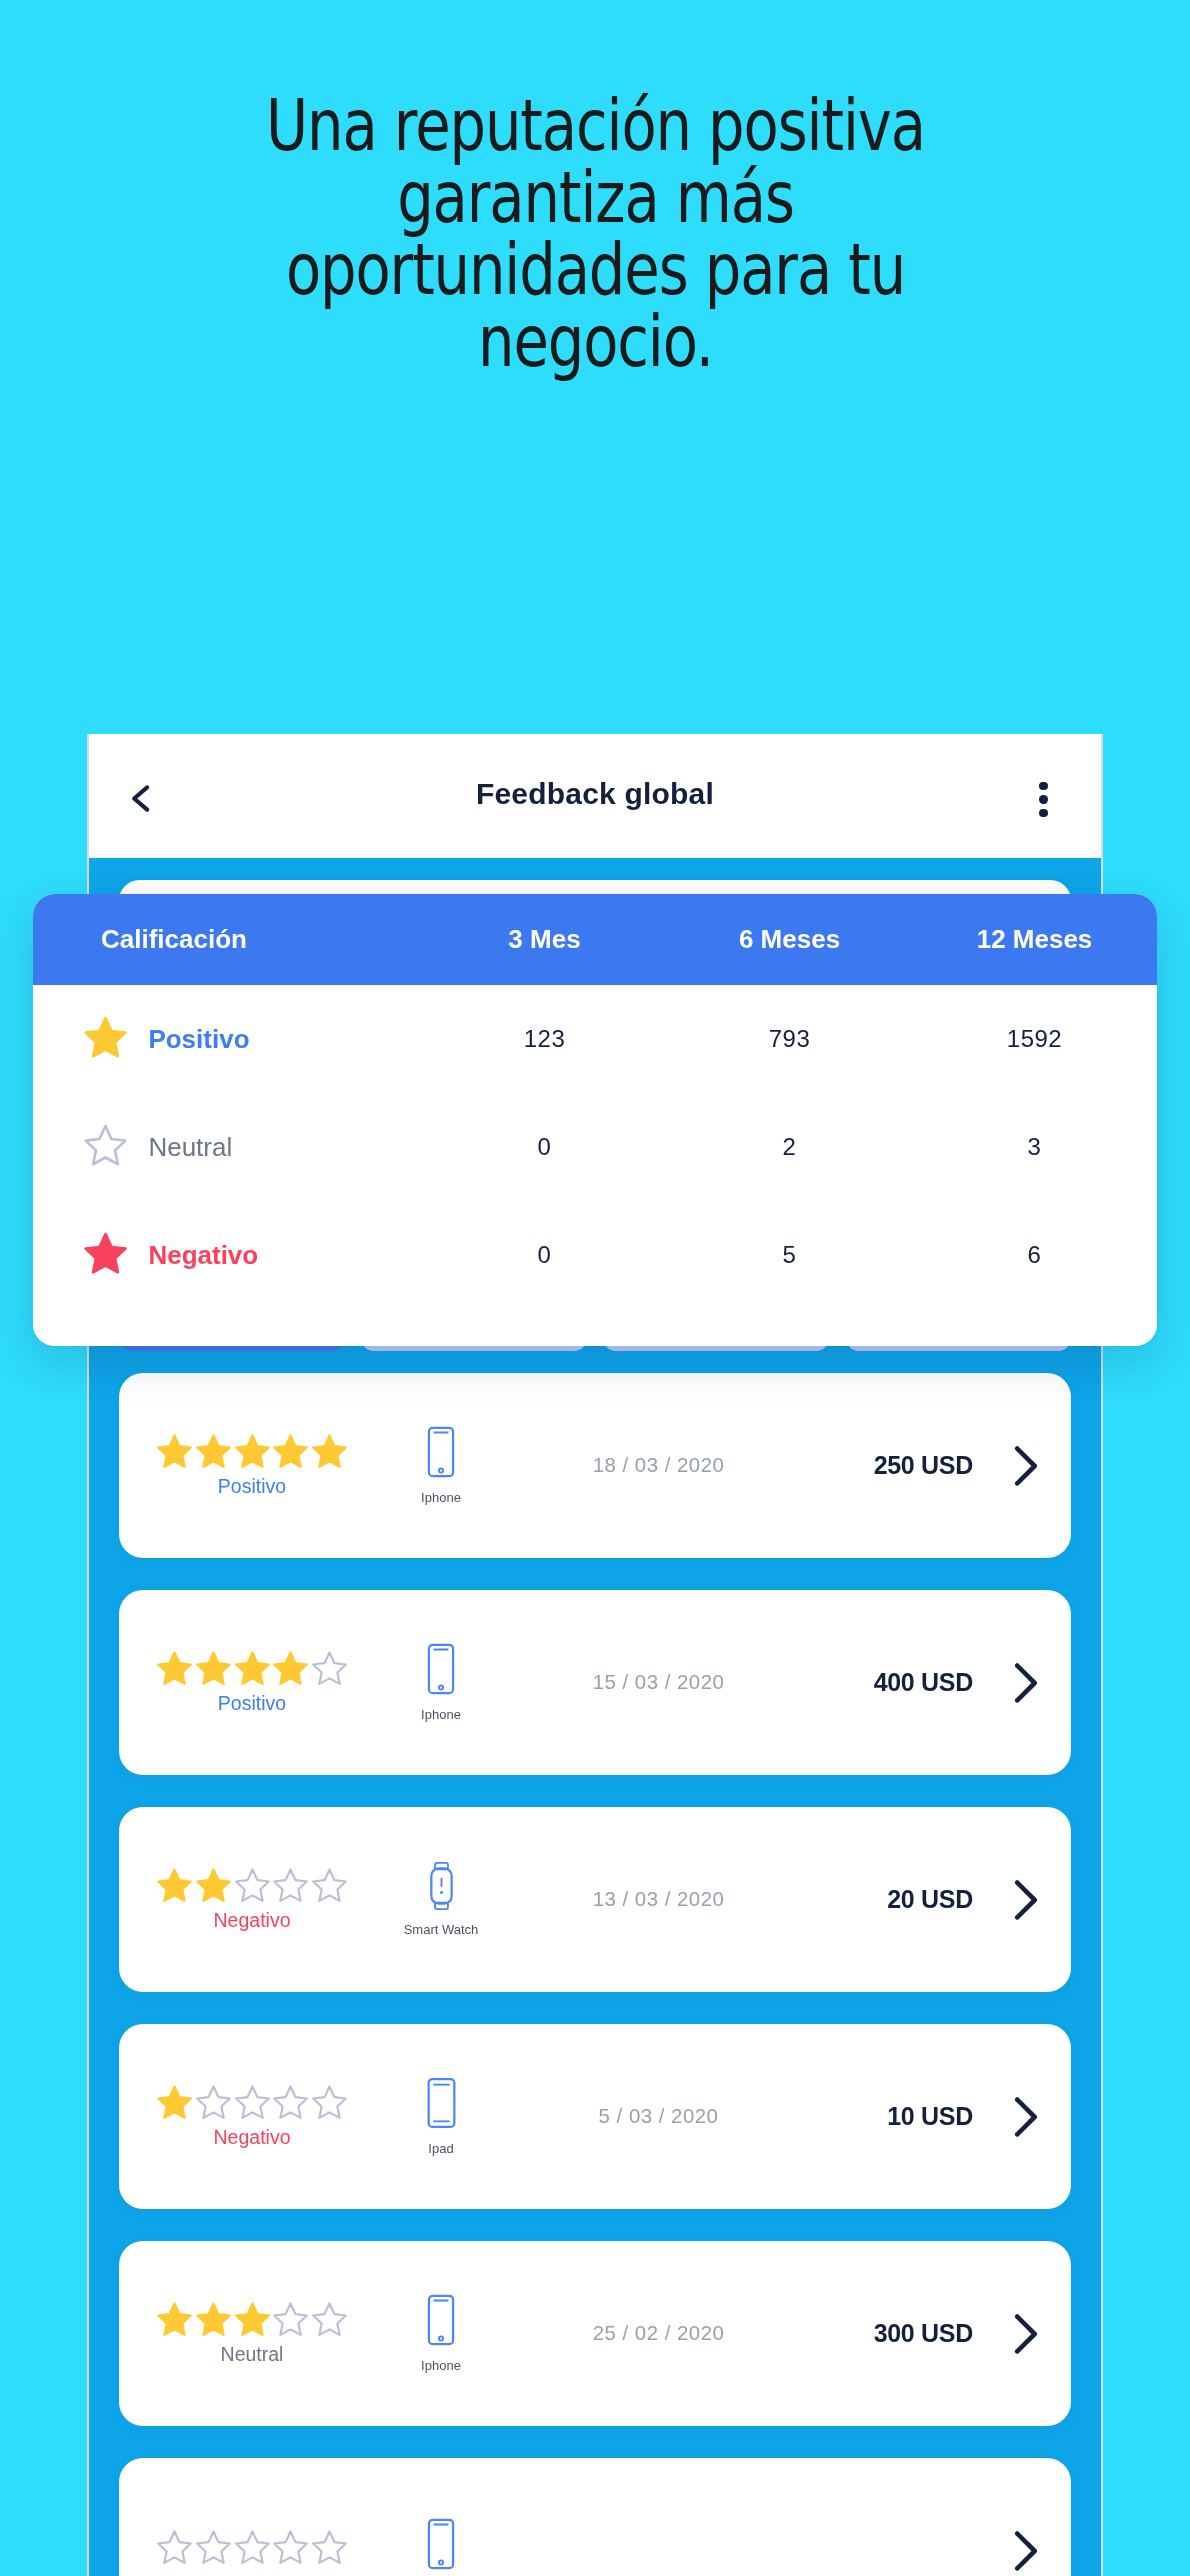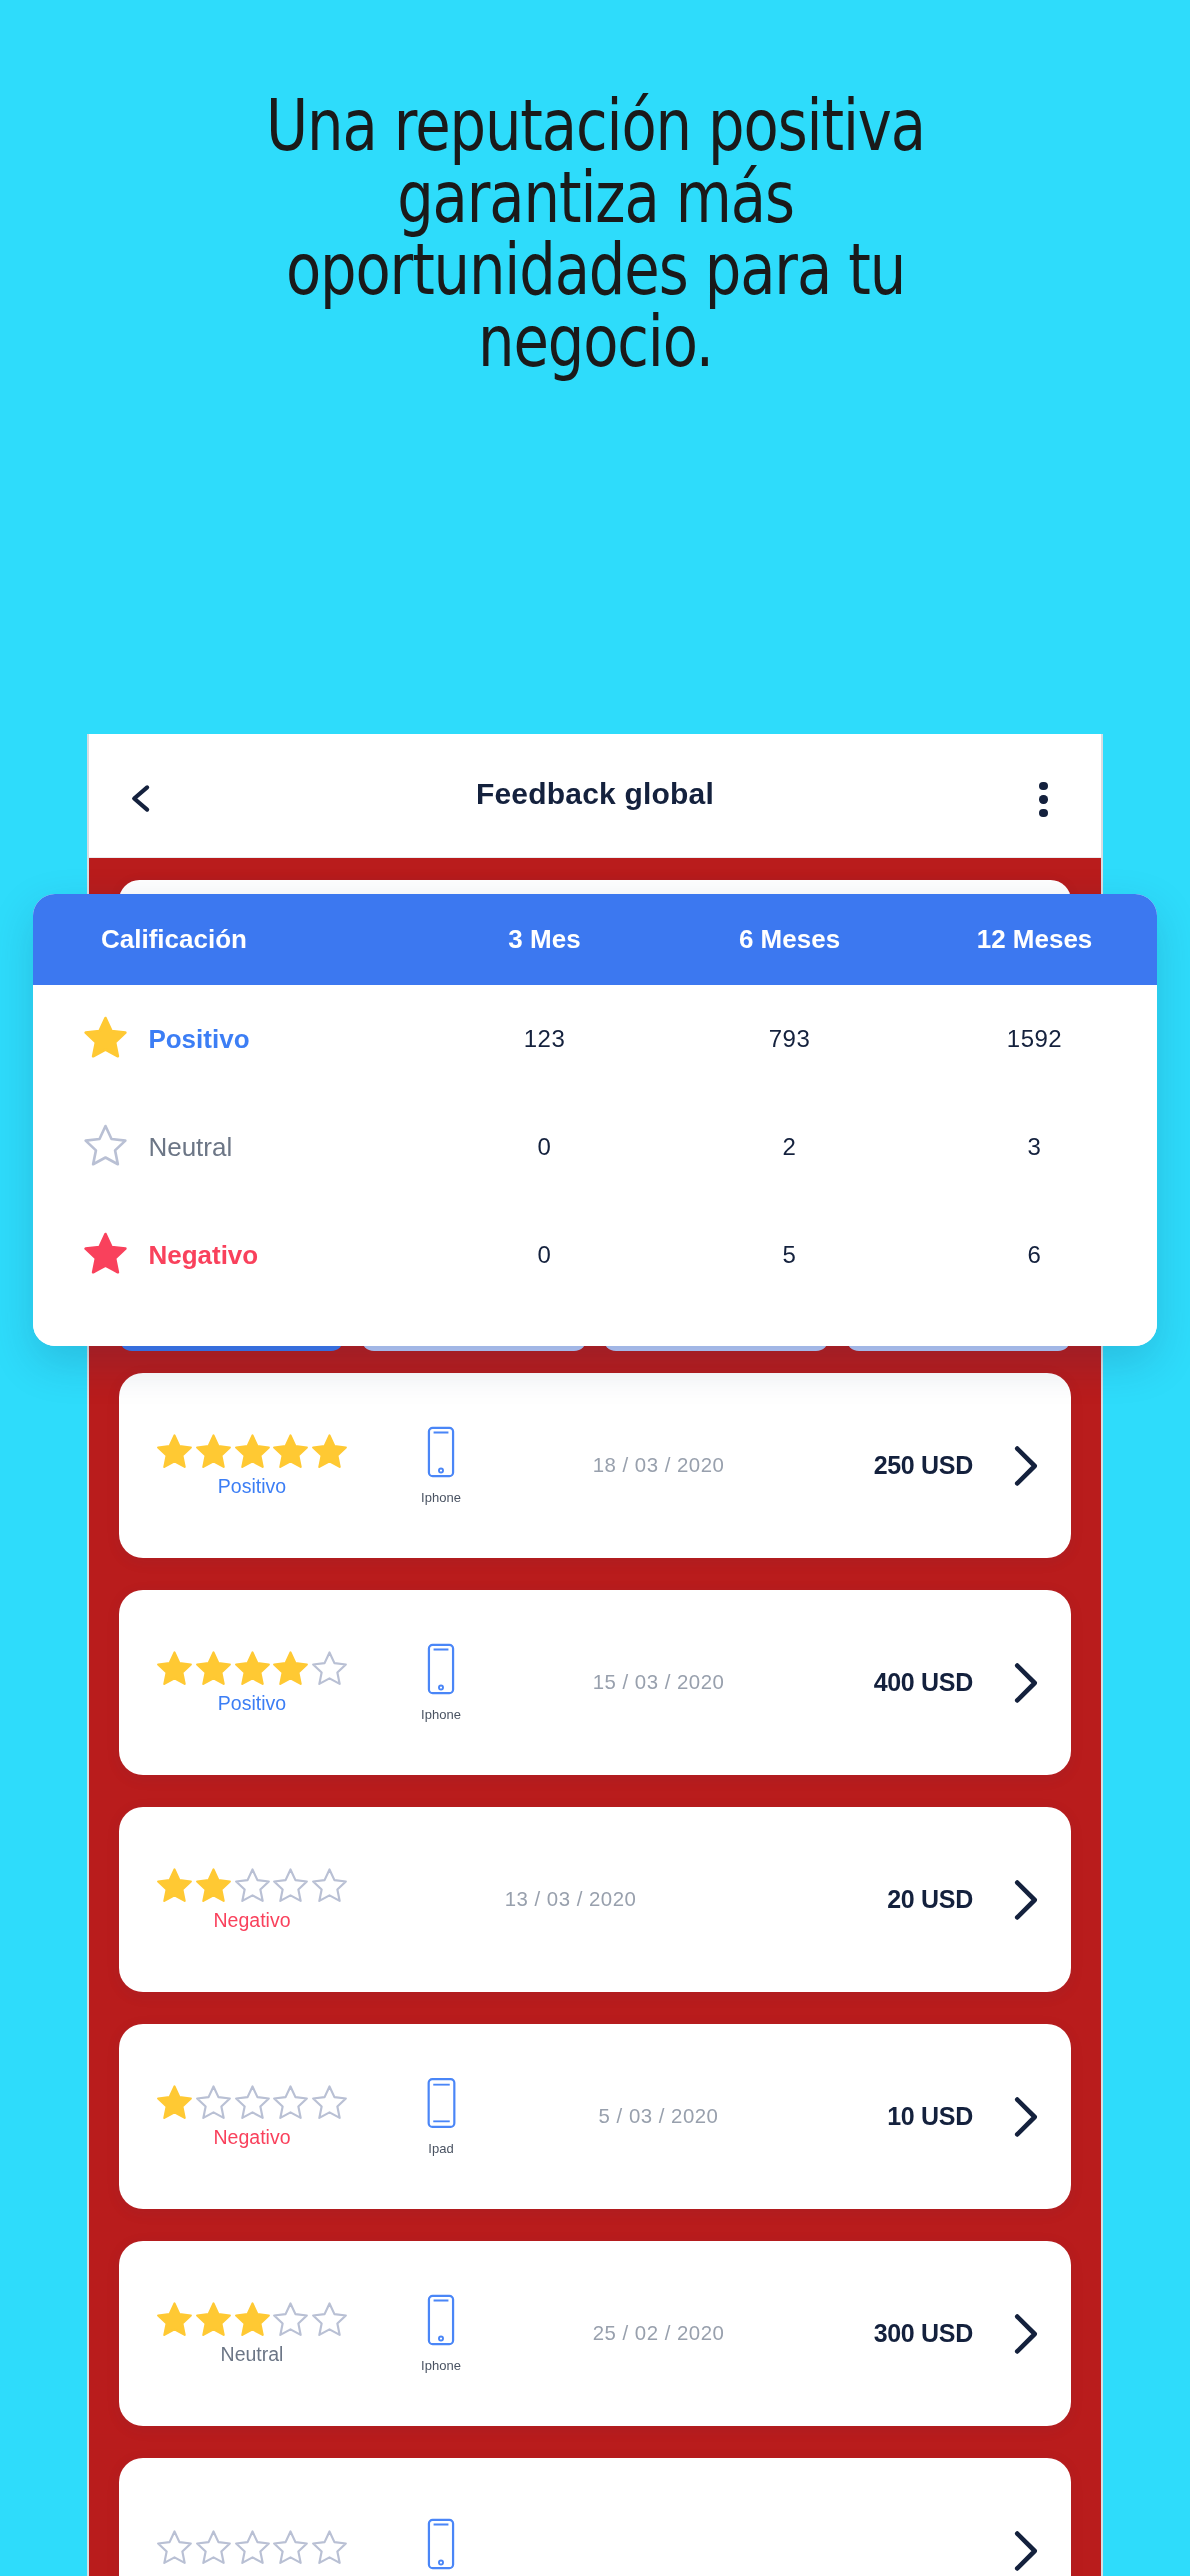--- a/index.html
+++ b/index.html
@@ -33,21 +33,21 @@
     transform-origin: 50% 0;
   }
 
   
   .phone {
     position: absolute;
     left: 87px;
     top: 734px;
     width: 1016px;
     height: 1842px;
-    background: #b91c1c;
+    background: #0ea5e9;
     border-left: 2.8px solid #d7dde2;
     border-right: 2.8px solid #d7dde2;
     overflow: hidden;
   }
 
   
   .appbar {
     position: relative;
     height: 124px;
     background: #ffffff;
@@ -344,20 +344,30 @@
             </svg>
             <svg width="37" height="37" viewBox="0 0 24 24">
               <polygon points="12,1.6 15.2,8.5 22.6,9.4 17.1,14.6 18.6,22 12,18.4 5.4,22 6.9,14.6 1.4,9.4 8.8,8.5" fill="none" stroke="#b9c0d4" stroke-width="1.4" stroke-linejoin="round"></polygon>
             </svg>
             <svg width="37" height="37" viewBox="0 0 24 24">
               <polygon points="12,1.6 15.2,8.5 22.6,9.4 17.1,14.6 18.6,22 12,18.4 5.4,22 6.9,14.6 1.4,9.4 8.8,8.5" fill="none" stroke="#b9c0d4" stroke-width="1.4" stroke-linejoin="round"></polygon>
             </svg>
           </div>
           <div class="fc-sent negativo">Negativo</div>
         </div>
+        <div class="fc-device">
+          <span><svg width="37" height="48" viewBox="0 0 40 52">
+              <rect x="13" y="1" width="14" height="7" rx="2" fill="none" stroke="#4a86f7" stroke-width="2"></rect>
+              <rect x="13" y="44" width="14" height="7" rx="2" fill="none" stroke="#4a86f7" stroke-width="2"></rect>
+              <rect x="9" y="7" width="22" height="38" rx="8" fill="none" stroke="#4a86f7" stroke-width="2.4"></rect>
+              <line x1="20" y1="18" x2="20" y2="26" stroke="#4a86f7" stroke-width="2" stroke-linecap="round"></line>
+              <circle cx="20" cy="33" r="1.6" fill="#4a86f7"></circle>
+            </svg></span>
+          <span class="fc-device-label">Smart Watch</span>
+        </div>
         <div class="fc-date">13 / 03 / 2020</div>
         <div class="fc-amount">20 USD</div>
         <div class="fc-chevron">
           <svg width="35" height="46" viewBox="0 0 38 50">
             <polyline points="10,6 29,25 10,44" fill="none" stroke="#14213d" stroke-width="5" stroke-linecap="round" stroke-linejoin="round"></polyline>
           </svg>
         </div>
       </div>
       <div class="feed-card">
         <div class="fc-rating">

